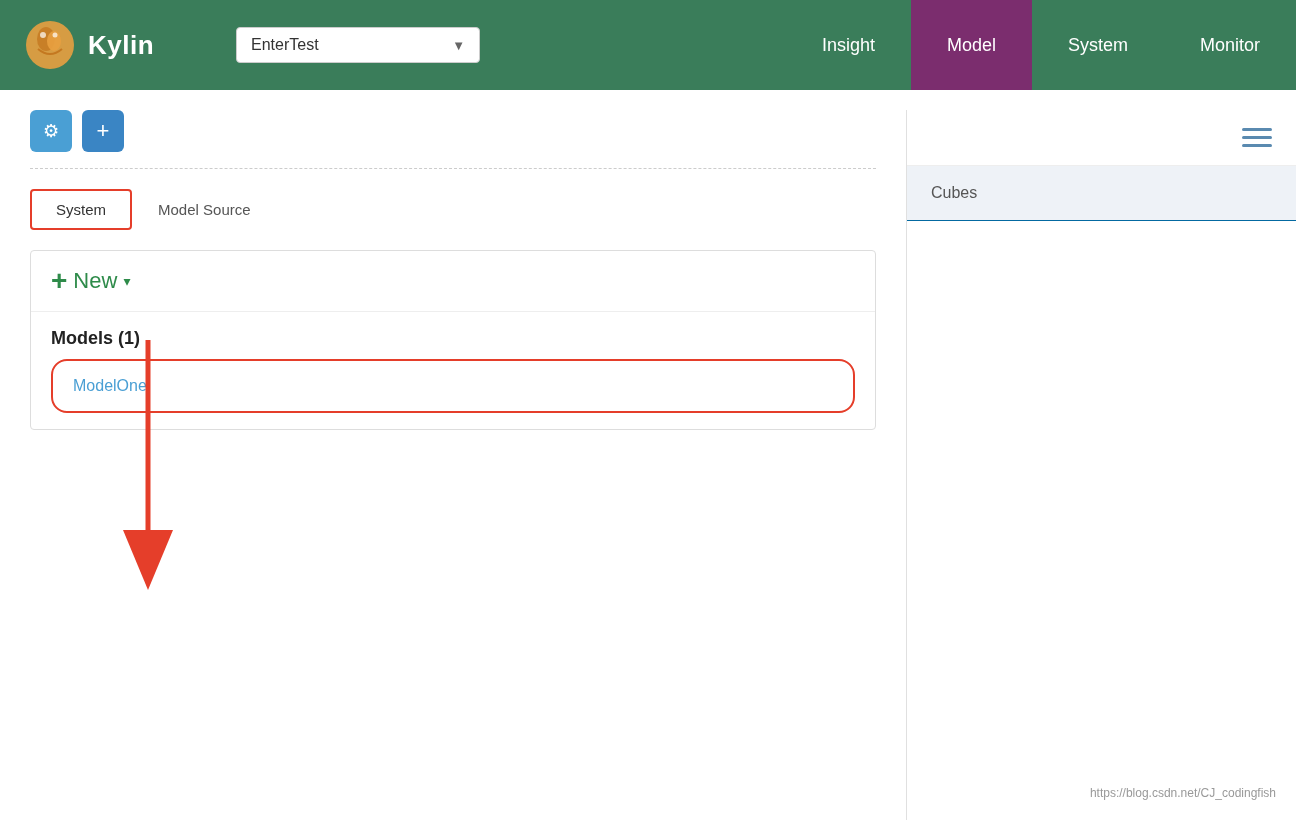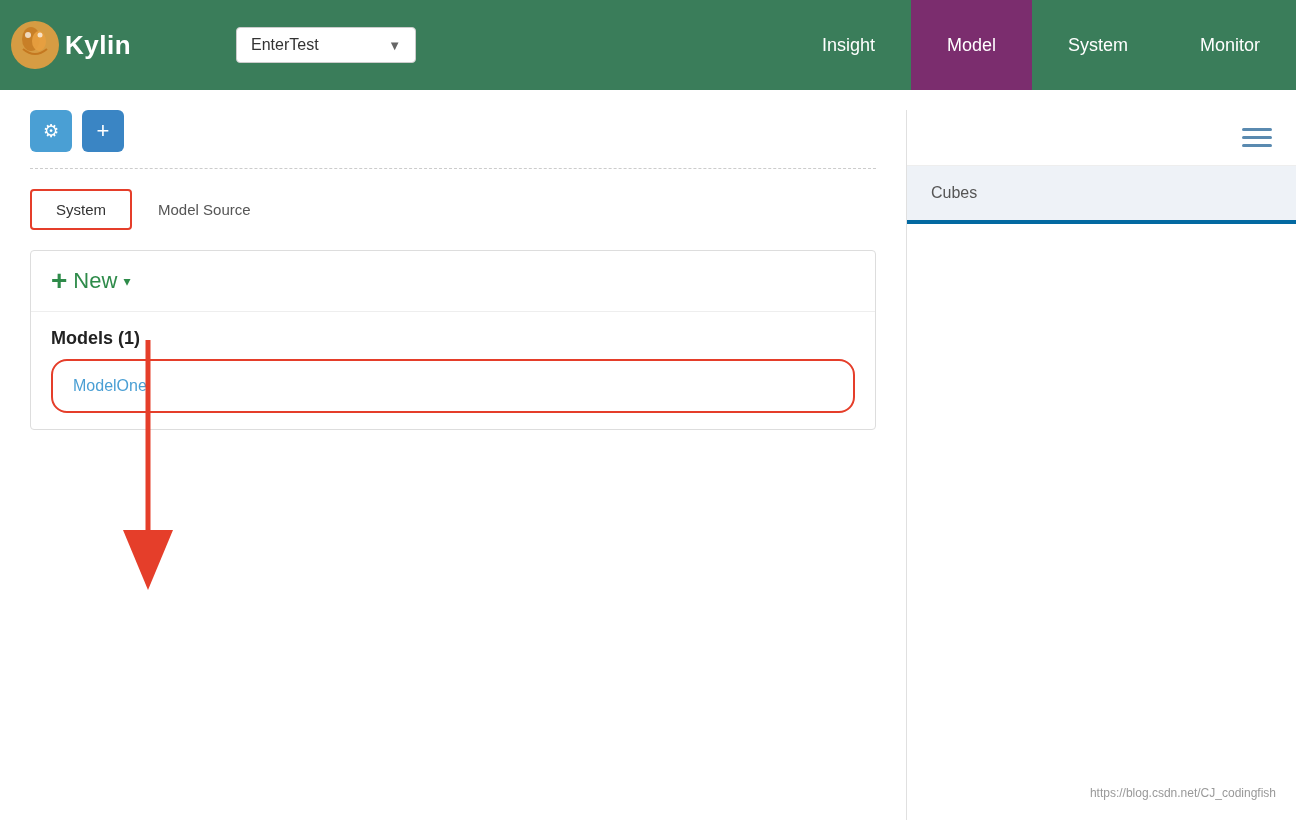--- a/index.html
+++ b/index.html
@@ -8,22 +8,22 @@
     
     .top-nav {
       display: flex;
       align-items: stretch;
       height: 90px;
       background: #3a7d5a;
     }
     .nav-logo {
       display: flex;
       align-items: center;
-      gap: 4px;
-      padding: 0 9px;
+      gap: 12px;
+      padding: 0 24px;
       background: #3a7d5a;
       min-width: 220px;
     }
     .nav-logo-icon {
       width: 52px;
       height: 52px;
     }
     .nav-logo-text {
       color: #fff;
       font-size: 26px;
@@ -37,21 +37,21 @@
       background: #3a7d5a;
     }
     .project-dropdown {
       display: flex;
       align-items: center;
       justify-content: space-between;
       background: #fff;
       border: 1px solid #ccc;
       border-radius: 4px;
       padding: 8px 14px;
-      width: 180px;
+      width: 244px;
       cursor: pointer;
       font-size: 16px;
       color: #333;
     }
     .project-dropdown .arrow {
       color: #666;
       font-size: 13px;
     }
     .nav-tabs {
       display: flex;
@@ -204,21 +204,21 @@
     .hamburger-icon span {
       display: block;
       width: 30px;
       height: 3px;
       background: #5a8ab0;
       border-radius: 2px;
     }
     .right-panel-item {
       padding: 18px 24px;
       background: #eef2f7;
-      border-bottom: 4px solid #0369a1;
+      border-bottom: 1px solid #0369a1;
       font-size: 16px;
       color: #555;
       font-weight: 500;
       cursor: pointer;
     }
 
     
     .footer-url {
       position: absolute;
       bottom: 20px;

